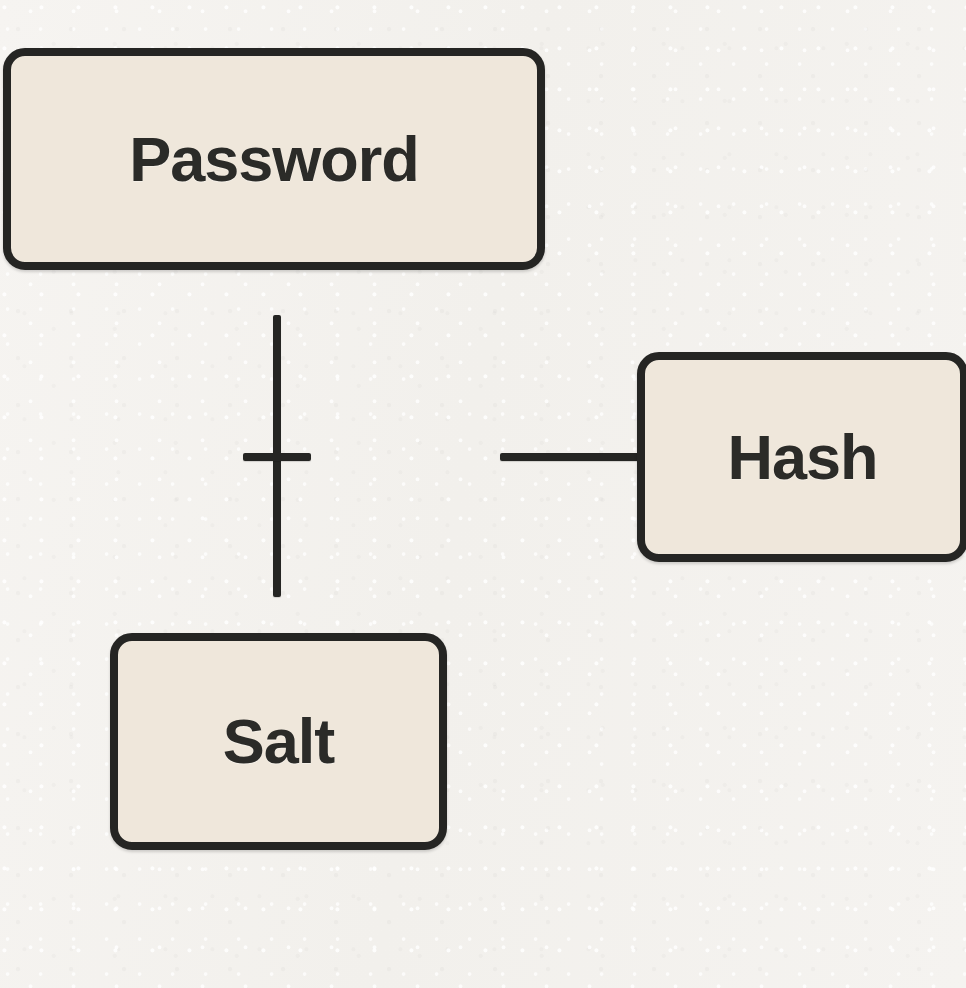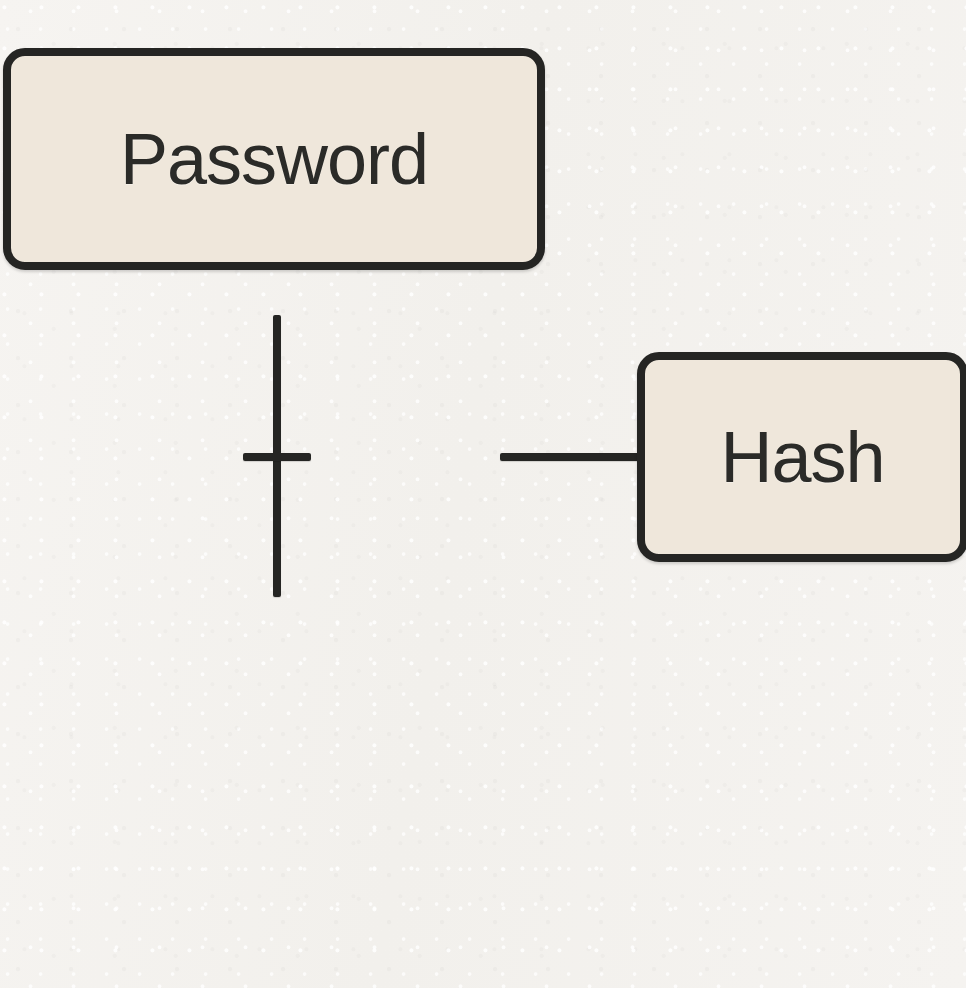--- a/index.html
+++ b/index.html
@@ -33,22 +33,22 @@
     background: #efe7db;
     border: 8px solid #252523;
     border-radius: 22px;
     display: flex;
     align-items: center;
     justify-content: center;
     box-shadow: 0 2px 3px rgba(0,0,0,0.16);
   }
   .node-label {
     color: #2b2b28;
-    font-size: 72px;
-    font-weight: 400;
+    font-size: 63px;
+    font-weight: 700;
     letter-spacing: -1px;
     line-height: 1;
     white-space: nowrap;
     text-shadow: 0 1px 0 rgba(255,255,255,0.35);
     user-select: none;
   }
 
   #node-password { left: 3px;   top: 48px;  width: 542px; height: 222px; }
   #node-hash     { left: 637px; top: 352px; width: 331px; height: 210px;
                    border-top-right-radius: 22px; border-bottom-right-radius: 22px; }
@@ -80,14 +80,17 @@
   <div class="edge" id="edge-to-hash"></div>
 
   <div class="node" id="node-password">
     <span class="node-label">Password</span>
   </div>
 
   <div class="node" id="node-hash">
     <span class="node-label">Hash</span>
   </div>
 
+  <div class="node" id="node-salt">
+    <span class="node-label">Salt</span>
+  </div>
 
 </div>
 
 </body></html>

